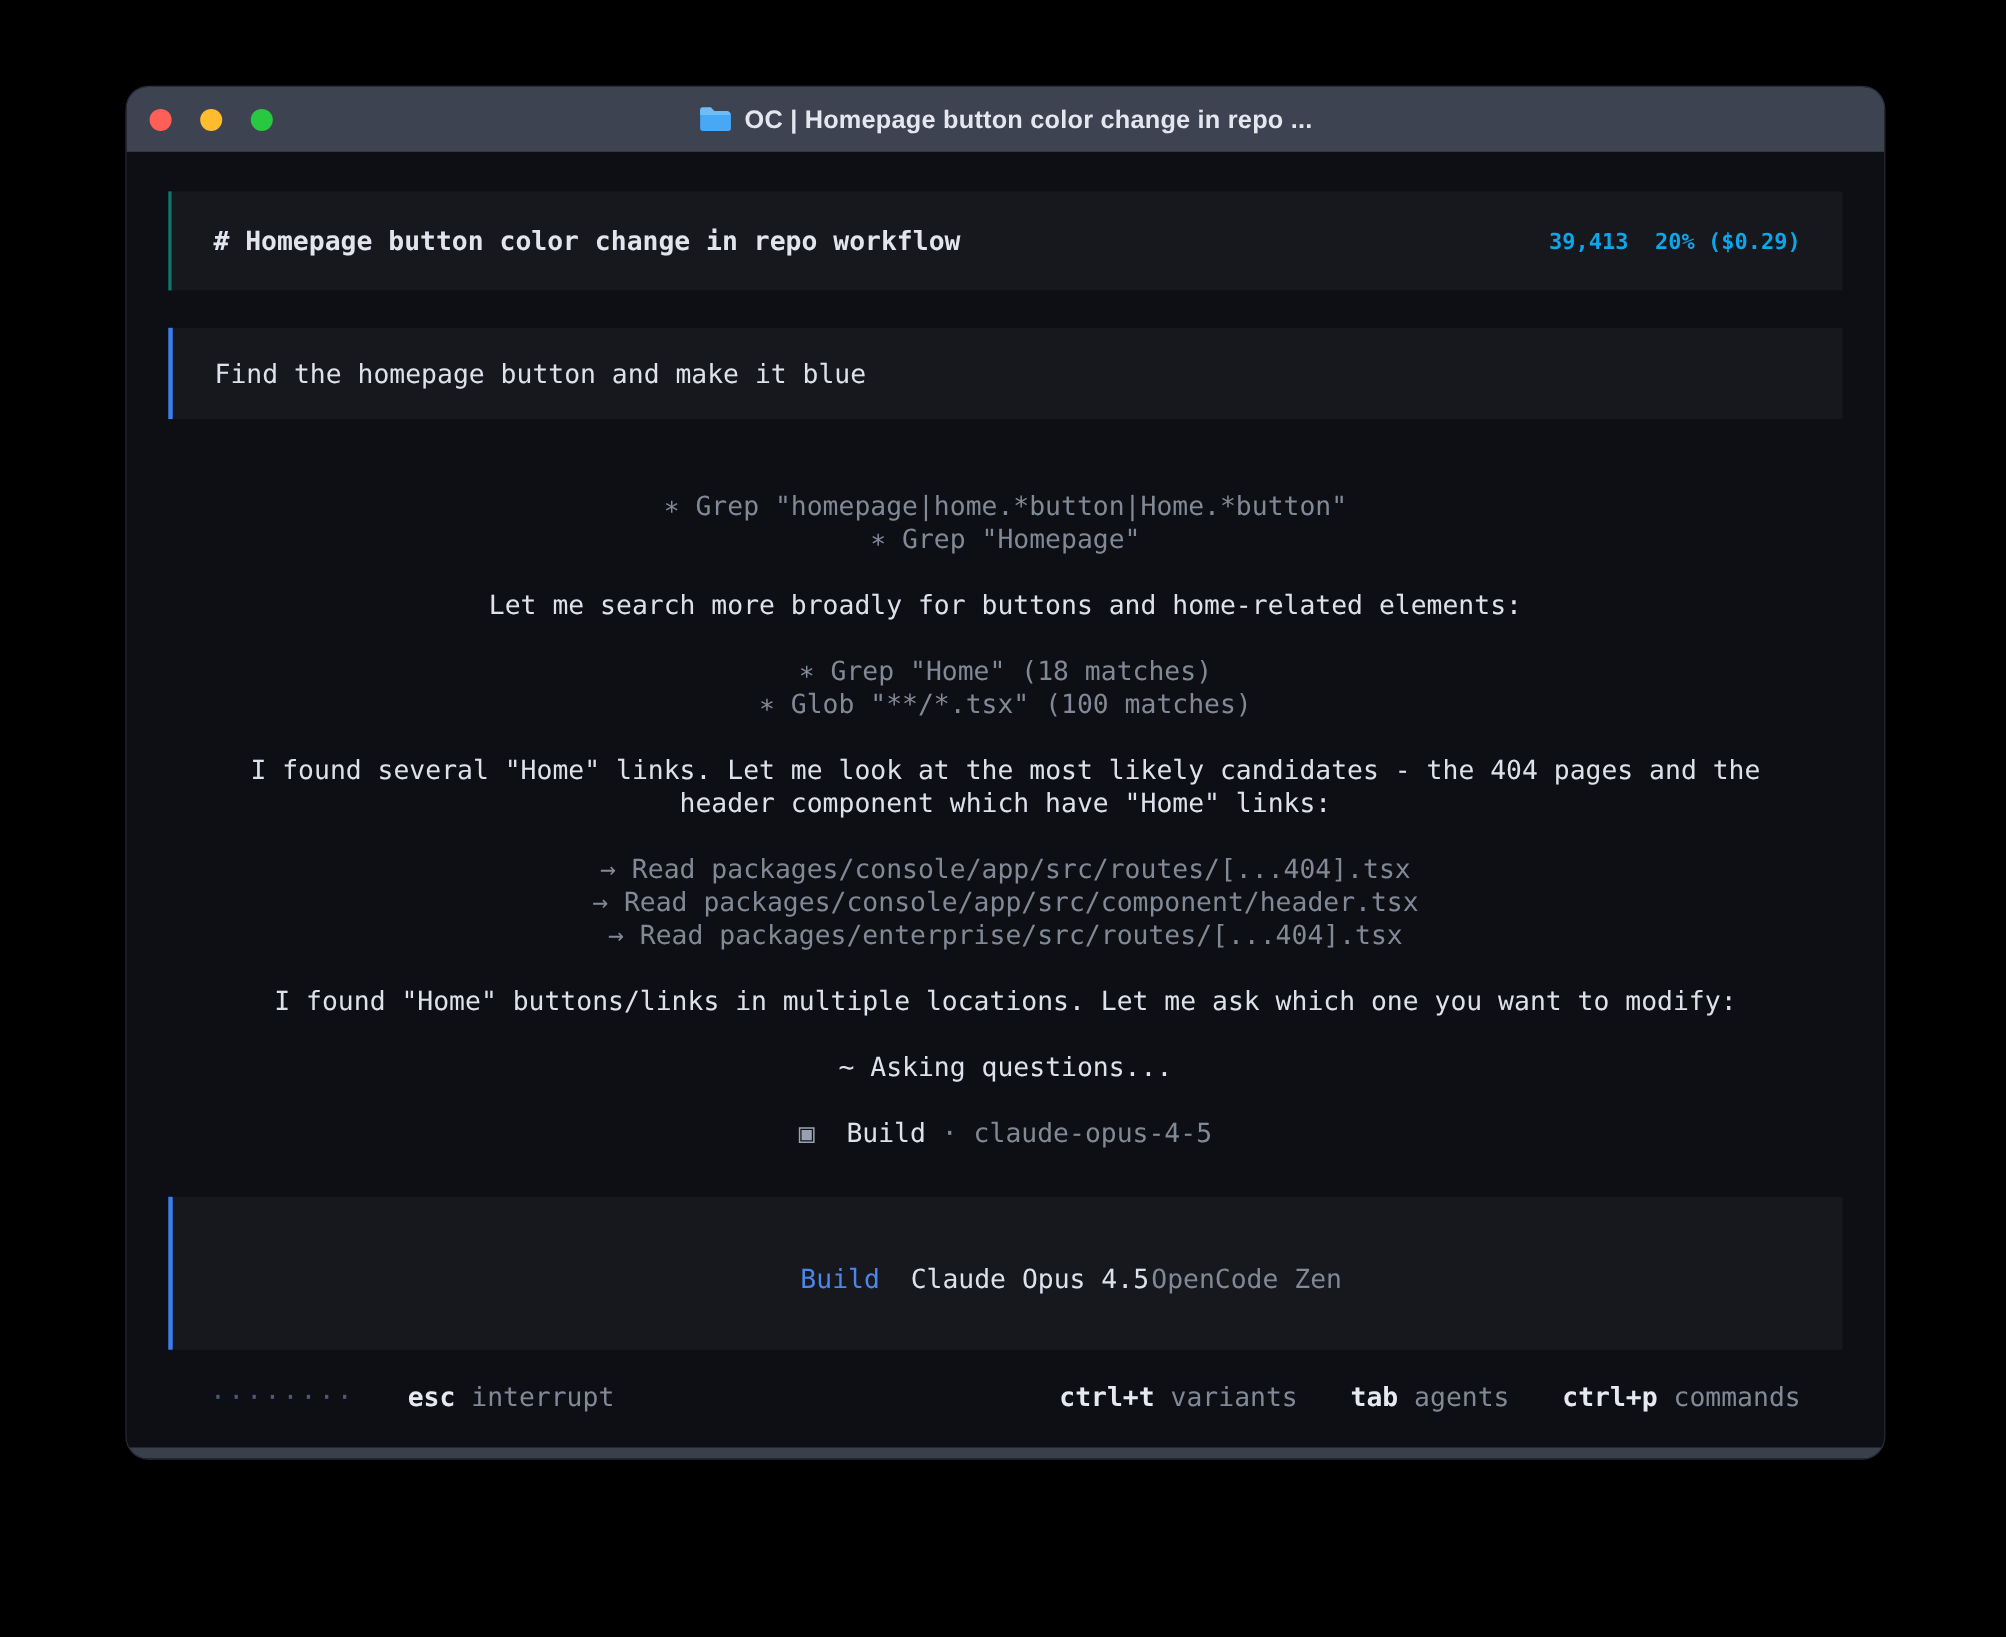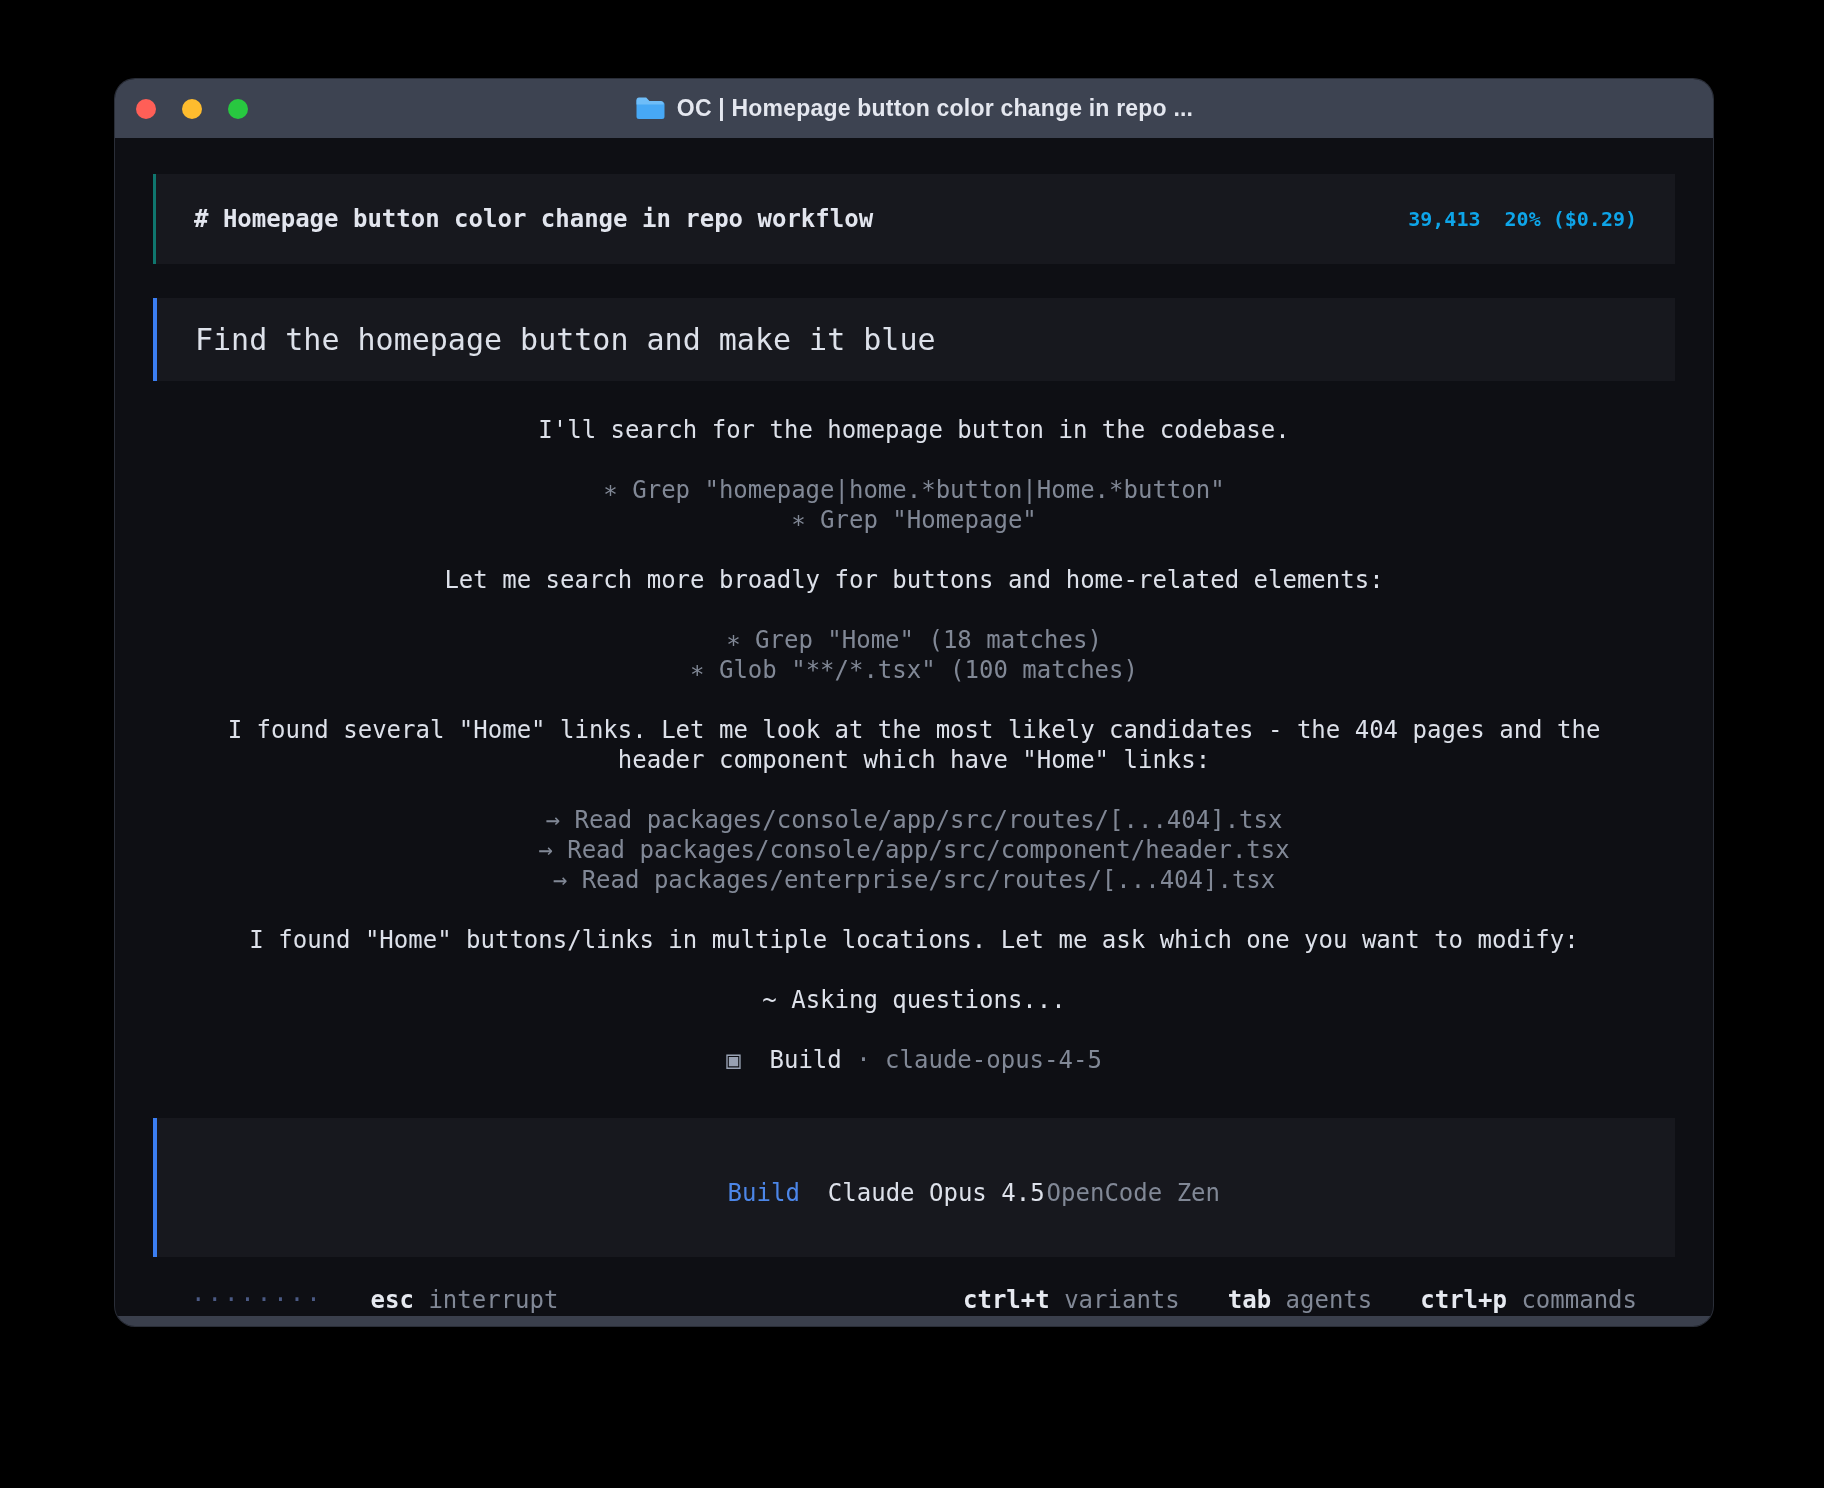--- a/index.html
+++ b/index.html
@@ -28,21 +28,21 @@
   .session-header{
     height:90px;border-left:3px solid #0f766e;display:flex;align-items:center;
     justify-content:space-between;padding:0 38px;
   }
   .session-title{font-size:24px;font-weight:bold;color:#e2e5ee;white-space:pre;}
   .session-stats{font-size:20px;color:#0ea5e9;white-space:pre;font-weight:bold;}
   .user-msg{
     height:83px;border-left:4px solid #3b7ef2;display:flex;align-items:center;
     padding:0 38px;margin-top:34px;
   }
-  .user-msg-text{font-size:30px;color:#dde1ea;white-space:pre;}
+  .user-msg-text{font-size:24px;color:#dde1ea;white-space:pre;}
   .transcript{margin-top:34px;padding:0 38px;}
   .t-line{font-size:24px;line-height:30px;white-space:pre;}
   .seg-fg{color:#dde1ea;}
   .seg-dim{color:#818896;}
   .seg-icon{color:#98a1b3;}
   .prompt{
     margin-top:43px;height:139px;border-left:4px solid #3b7ef2;
     padding:30px 38px 26px 38px;box-sizing:border-box;
     display:flex;flex-direction:column;justify-content:space-between;
   }
@@ -93,21 +93,20 @@
     <div class="block session-header">
       <span class="session-title"># Homepage button color change in repo workflow</span>
       <span class="session-stats">39,413  20% ($0.29)</span>
     </div>
 
     <div class="block user-msg">
       <span class="user-msg-text">Find the homepage button and make it blue</span>
     </div>
 
     <div class="transcript">
-        <div class="t-line"><span class="seg-fg">I'll search for the homepage button in the codebase.</span></div>
         <div class="t-line">&nbsp;</div>
         <div class="t-line"><span class="seg-dim">∗ Grep "homepage|home.*button|Home.*button"</span></div>
         <div class="t-line"><span class="seg-dim">∗ Grep "Homepage"</span></div>
         <div class="t-line">&nbsp;</div>
         <div class="t-line"><span class="seg-fg">Let me search more broadly for buttons and home-related elements:</span></div>
         <div class="t-line">&nbsp;</div>
         <div class="t-line"><span class="seg-dim">∗ Grep "Home" (18 matches)</span></div>
         <div class="t-line"><span class="seg-dim">∗ Glob "**/*.tsx" (100 matches)</span></div>
         <div class="t-line">&nbsp;</div>
         <div class="t-line"><span class="seg-fg">I found several "Home" links. Let me look at the most likely candidates - the 404 pages and the</span></div>

